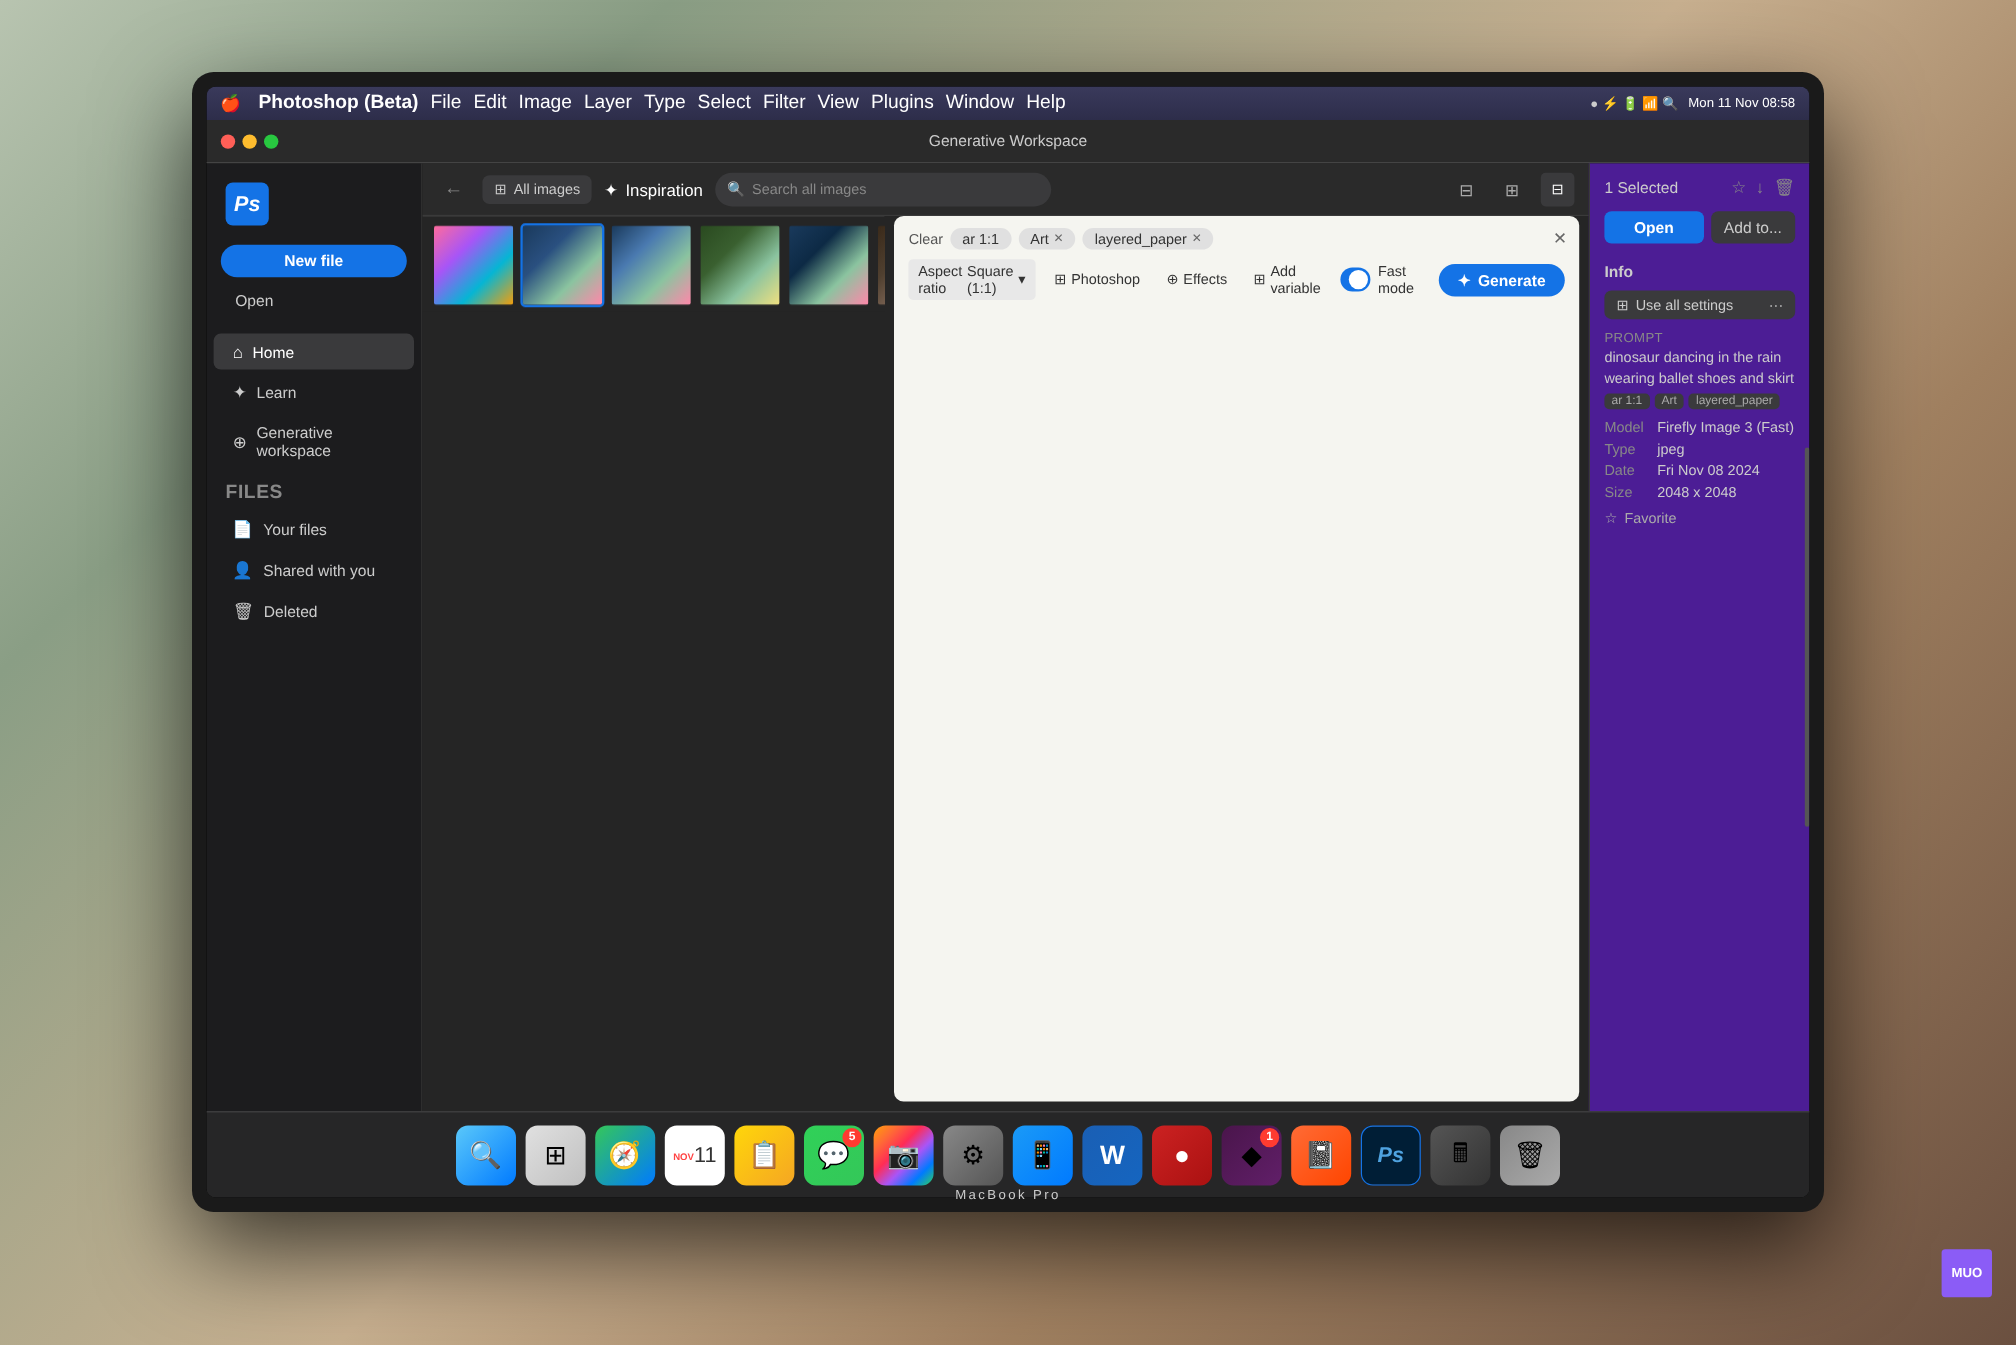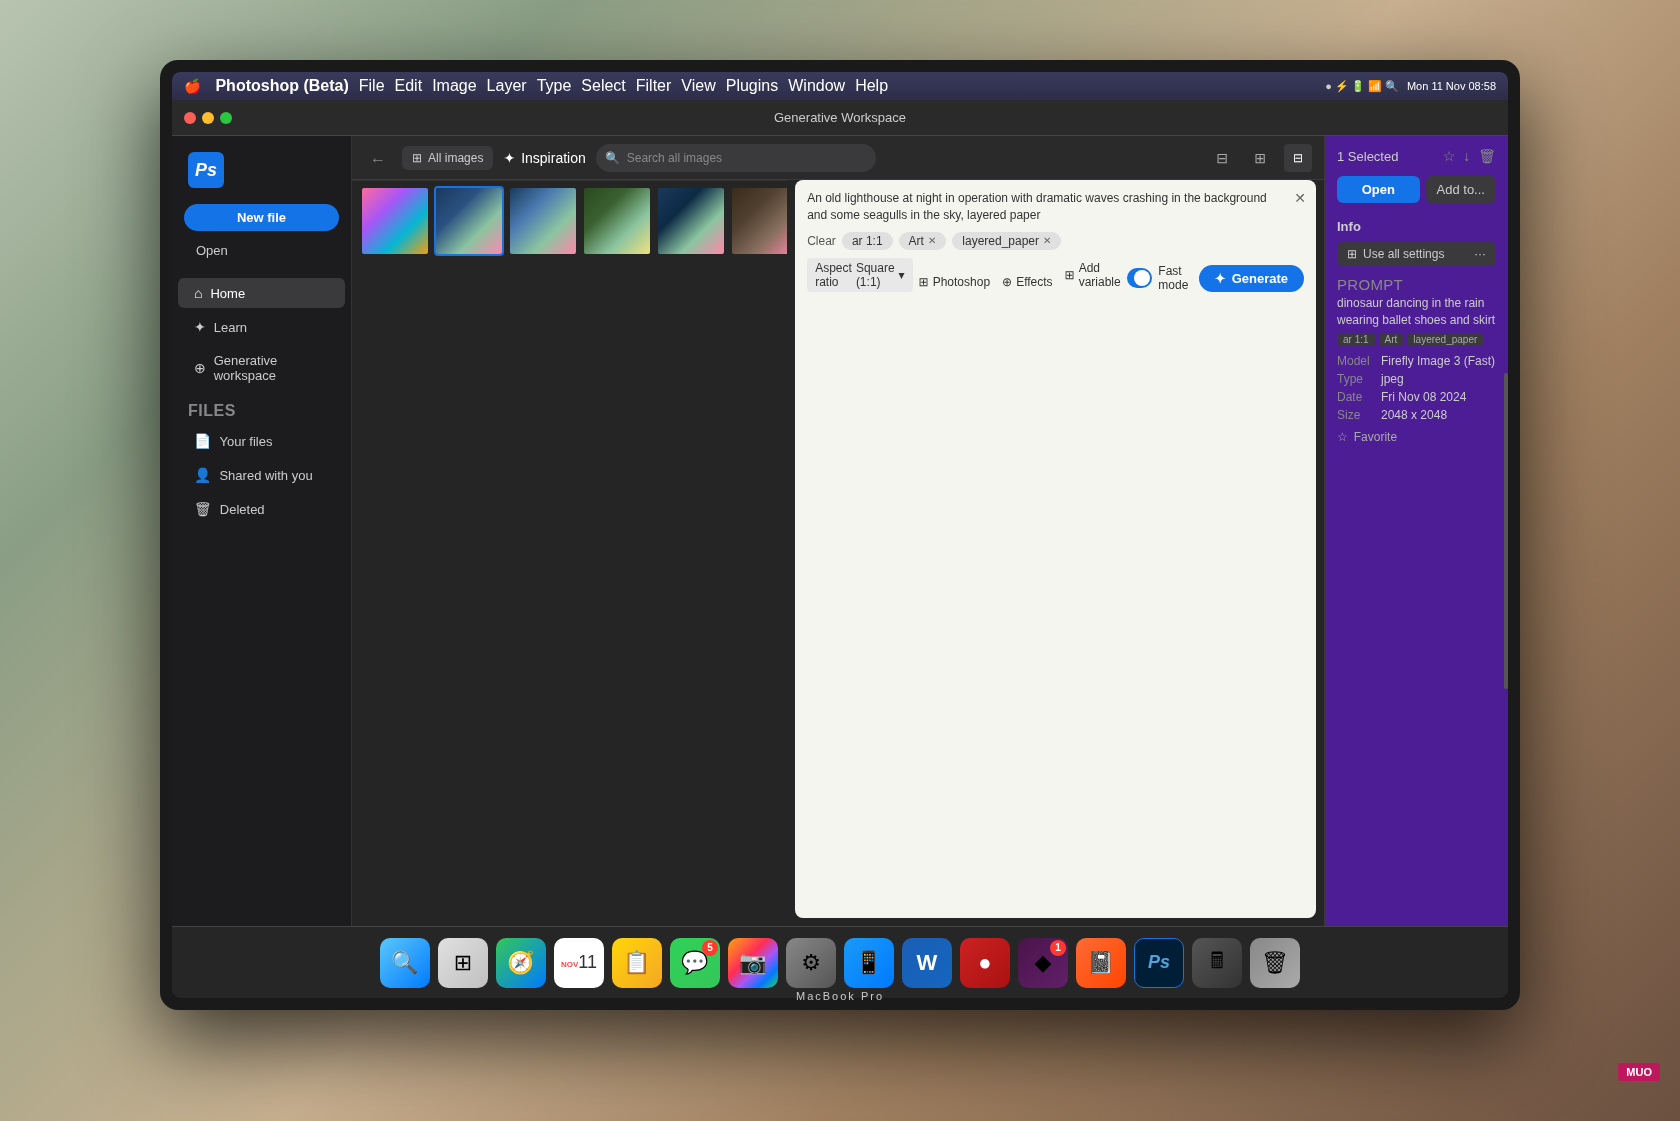--- a/index.html
+++ b/index.html
@@ -386,22 +386,22 @@
       padding: 2px 10px;
       font-size: 12px;
       color: #333;
       display: flex;
       align-items: center;
       gap: 4px;
     }
     .tag-x { cursor: pointer; color: #666; font-size: 10px; }
     .prompt-controls {
       display: flex;
-      align-items: flex-end;
-      gap: 0;
+      align-items: center;
+      gap: 10px;
     }
     .aspect-ratio-btn {
       display: flex;
       align-items: center;
       gap: 4px;
       font-size: 12px;
       color: #333;
       background: #e8e8e8;
       border-radius: 4px;
       padding: 3px 8px;
@@ -527,21 +527,21 @@
       padding: 5px 10px;
       font-size: 12px;
       color: #ccc;
       cursor: pointer;
       margin-bottom: 10px;
     }
     .info-field {
       margin-bottom: 8px;
     }
     .info-label {
-      font-size: 15px;
+      font-size: 11px;
       color: #888;
       text-transform: uppercase;
       letter-spacing: 0.3px;
       margin-bottom: 2px;
     }
     .info-value {
       font-size: 12px;
       color: #ccc;
       line-height: 1.4;
     }
@@ -640,25 +640,25 @@
       font-size: 11px;
       letter-spacing: 2px;
       font-weight: 300;
     }
 
     
     .muo-watermark {
       position: absolute;
       bottom: 40px;
       right: 20px;
-      background: #be185d;
+      background: #8b5cf6;
       color: #fff;
       font-size: 11px;
       font-weight: 700;
-      padding: 3px 8px;
+      padding: 14px 8px;
       border-radius: 3px;
     }
   </style>
 </head>
 <body>
 
 <div class="bg-photo"></div>
 
 <div class="muo-watermark">MUO</div>
 
@@ -862,21 +862,20 @@
               </div>
               <div class="thumbnail">
                 <div style="width:100%;height:100%;background:linear-gradient(135deg,#1a3050,#0d2040,#8bc4a0);"></div>
               </div>
               <div class="thumbnail">
                 <div style="width:100%;height:100%;background:linear-gradient(135deg,#2a4060,#3a5070,#4a7090,#80aacc);"></div>
               </div>
             </div>
 
             <div class="prompt-bar">
-              <div class="prompt-text">An old lighthouse at night in operation with dramatic waves crashing in the background and some seagulls in the sky, layered paper</div>
               <span class="prompt-close">✕</span>
               <div class="prompt-tags">
                 <span class="tag-clear">Clear</span>
                 <div class="tag">
                   <span>ar 1:1</span>
                 </div>
                 <div class="tag">
                   <span>Art</span>
                   <span class="tag-x">✕</span>
                 </div>

